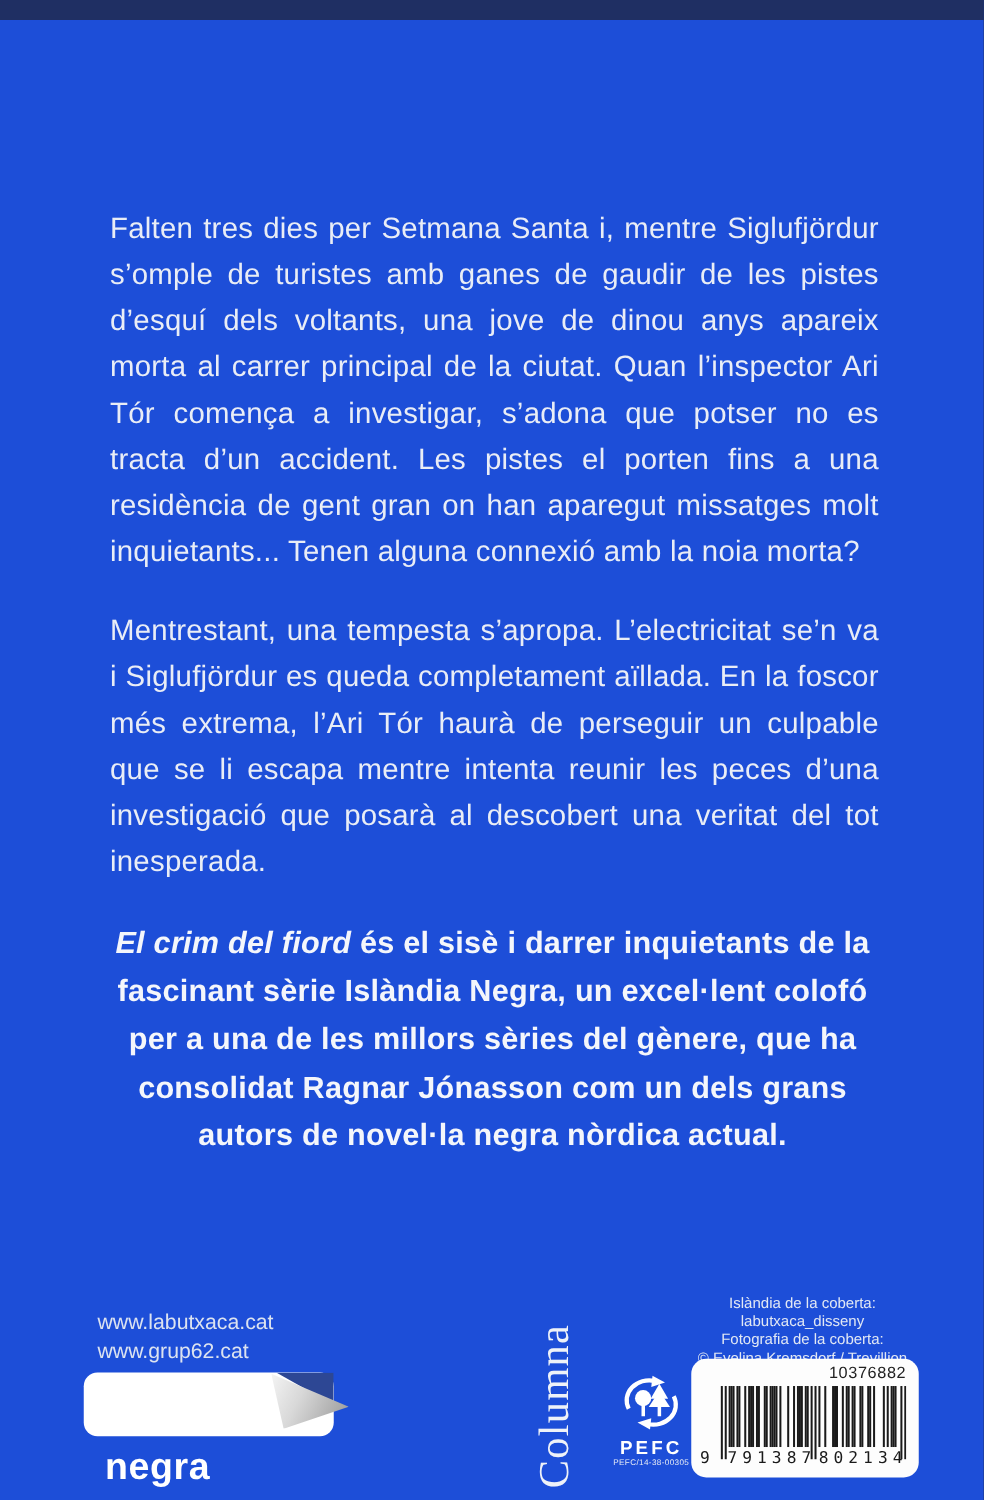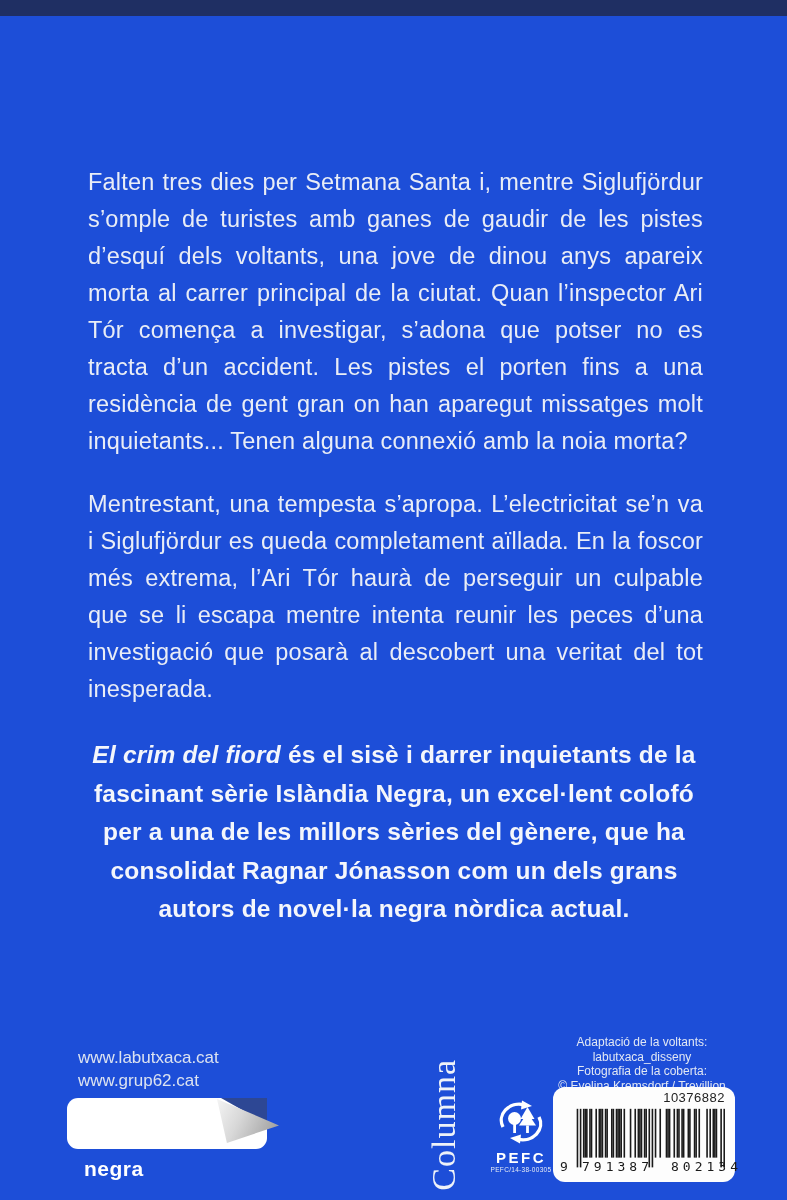--- a/index.html
+++ b/index.html
@@ -43,21 +43,21 @@
     background:#2d4794;
     clip-path:polygon(0 0, 100% 0, 100% 100%);
   }
   .logo-fold {
     position:absolute; top:1px; right:-12px; width:62px; height:44px; z-index:3;
     background:linear-gradient(115deg,#f4f4f4 0%,#d8d8d8 38%,#969696 100%);
     clip-path:polygon(0 0, 100% 60%, 16% 100%);
   }
   .collection-label {
     position:absolute; left:84px; top:1141px;
-    color:#ffffff; font-size:21px; font-weight:700; letter-spacing:0.5px;
+    color:#ffffff; font-size:30px; font-weight:700; letter-spacing:0.5px;
   }
   
   .columna {
     position:absolute; left:418px; top:1024px; width:52px; height:170px;
     display:flex; align-items:center; justify-content:center;
   }
   .columna span {
     writing-mode:vertical-rl; transform:rotate(180deg);
     font-family:"Liberation Serif", serif; font-size:34px;
     color:#eef2f8; letter-spacing:1px;
@@ -84,21 +84,21 @@
     height:16px; line-height:15px;
   }
   .bc-wrap { position:relative; width:162px; height:72px; margin:0 auto; }
   .bc-digits { position:absolute; left:0; right:0; bottom:3px; height:16px; }
   .bc-digits span {
     position:absolute; font-family:"DejaVu Sans Mono", monospace;
     font-size:13px; color:#1a1a1a;
   }
   .bc-prefix { left:-3px; }
   .bc-group1 { left:19px; width:66px; text-align:center; letter-spacing:4px; }
-  .bc-group2 { left:108px; width:68px; text-align:right; letter-spacing:4px; }
+  .bc-group2 { left:92px; width:68px; text-align:right; letter-spacing:4px; }
 </style>
 </head>
 <body>
 
 <div class="cover">
 
   <p class="synopsis synopsis-1">Falten tres dies per Setmana Santa i, mentre Siglufjördur s’omple de turistes amb ganes de gaudir de les pistes d’esquí dels voltants, una jove de dinou anys apareix morta al carrer principal de la ciutat. Quan l’inspector Ari Tór comença a investigar, s’adona que potser no es tracta d’un accident. Les pistes el porten fins a una residència de gent gran on han aparegut missatges molt inquietants... Tenen alguna connexió amb la noia morta?</p>
 
   <p class="synopsis synopsis-2">Mentrestant, una tempesta s’apropa. L’electricitat se’n va i Siglufjördur es queda completament aïllada. En la foscor més extrema, l’Ari Tór haurà de perseguir un culpable que se li escapa mentre intenta reunir les peces d’una investigació que posarà al descobert una veritat del tot inesperada.</p>
 
@@ -130,21 +130,21 @@
       <rect x="16.2" y="24" width="2.8" height="9" fill="#ffffff"></rect>
       <polygon points="30.5,7 37.5,19 23.5,19" fill="#ffffff"></polygon>
       <polygon points="30.5,12.5 39,25.5 22,25.5" fill="#ffffff"></polygon>
       <rect x="29.1" y="25.5" width="2.8" height="7.5" fill="#ffffff"></rect>
     </svg>
     <div class="pefc-label">PEFC</div>
     <div class="pefc-license">PEFC/14-38-00305</div>
   </div>
 
   <div class="credits">
-    <div>Adaptació de la voltants: labutxaca_disseny</div>
+    <div>Islàndia de la coberta: labutxaca_disseny</div>
     <div>Fotografia de la coberta:</div>
     <div>© Evelina Kremsdorf / Trevillion Images</div>
   </div>
 
   <div class="barcode-box">
     <div class="bc-number">10376882</div>
     <div class="bc-wrap">
       <svg width="162" height="72" viewBox="0 0 166 72" xmlns="http://www.w3.org/2000/svg">
           <rect x="14.00" y="2" width="1.65" height="60" fill="#1a1a1a"></rect>
           <rect x="17.20" y="2" width="1.65" height="60" fill="#1a1a1a"></rect>

